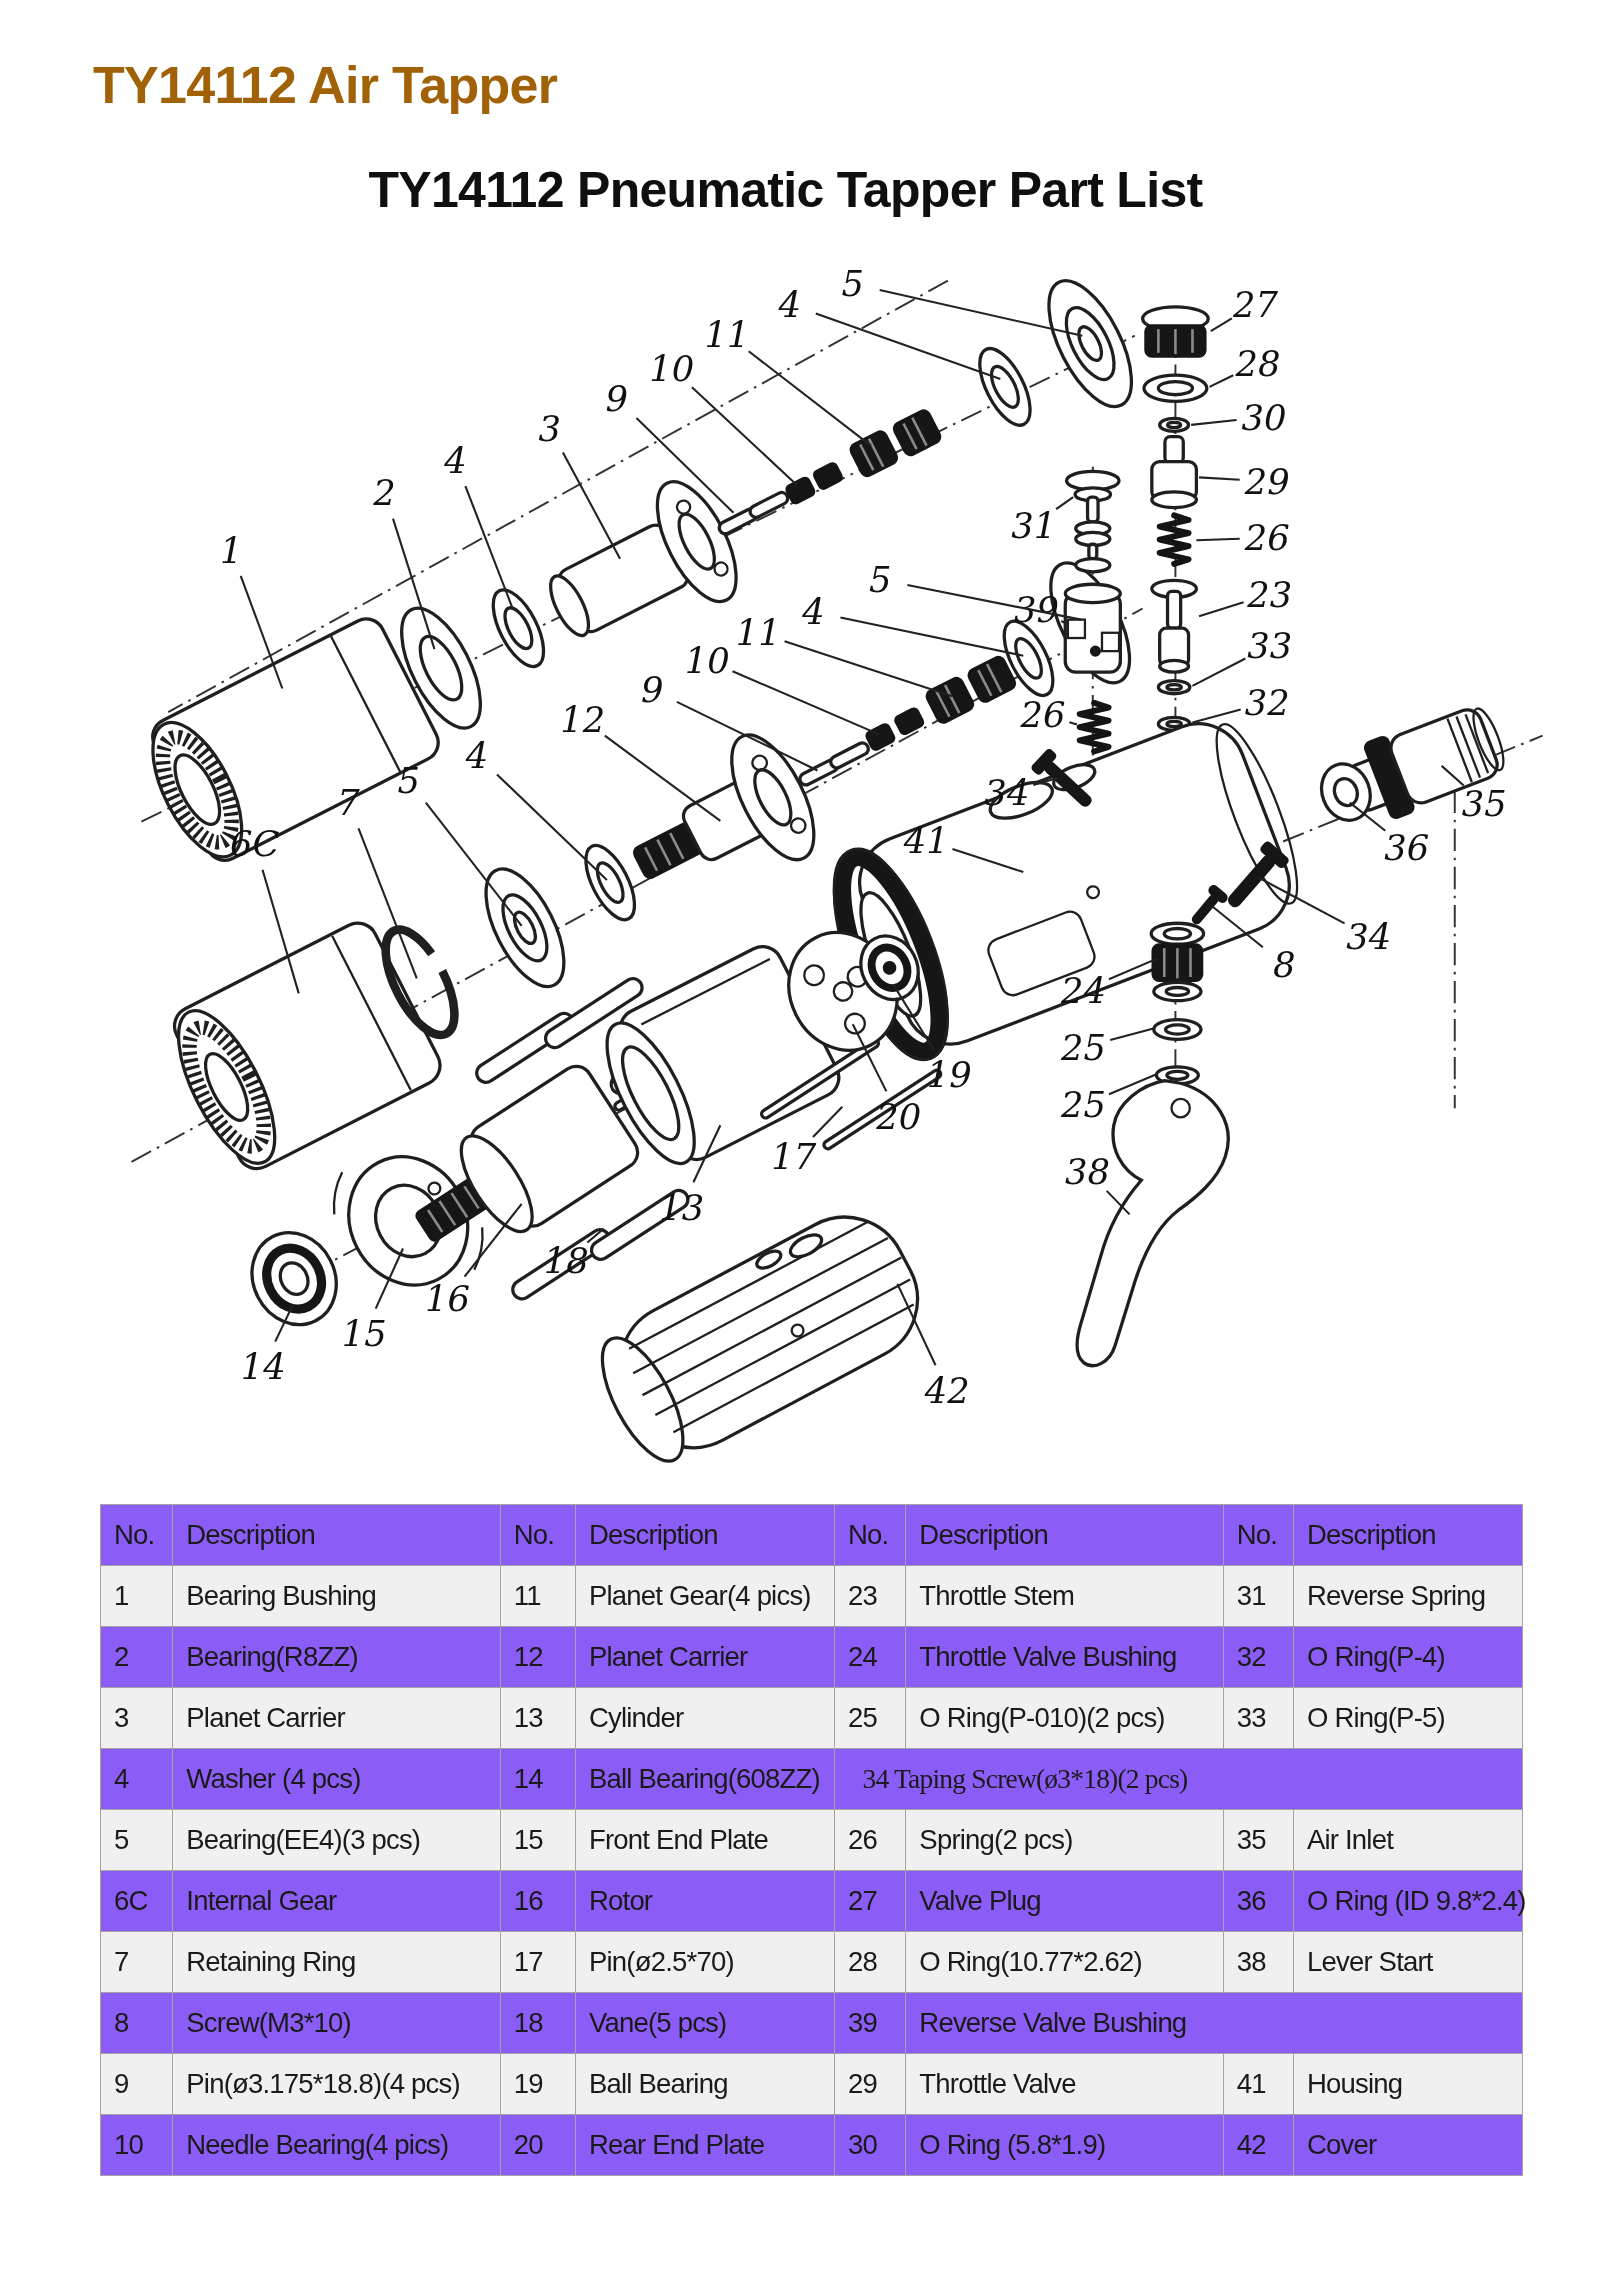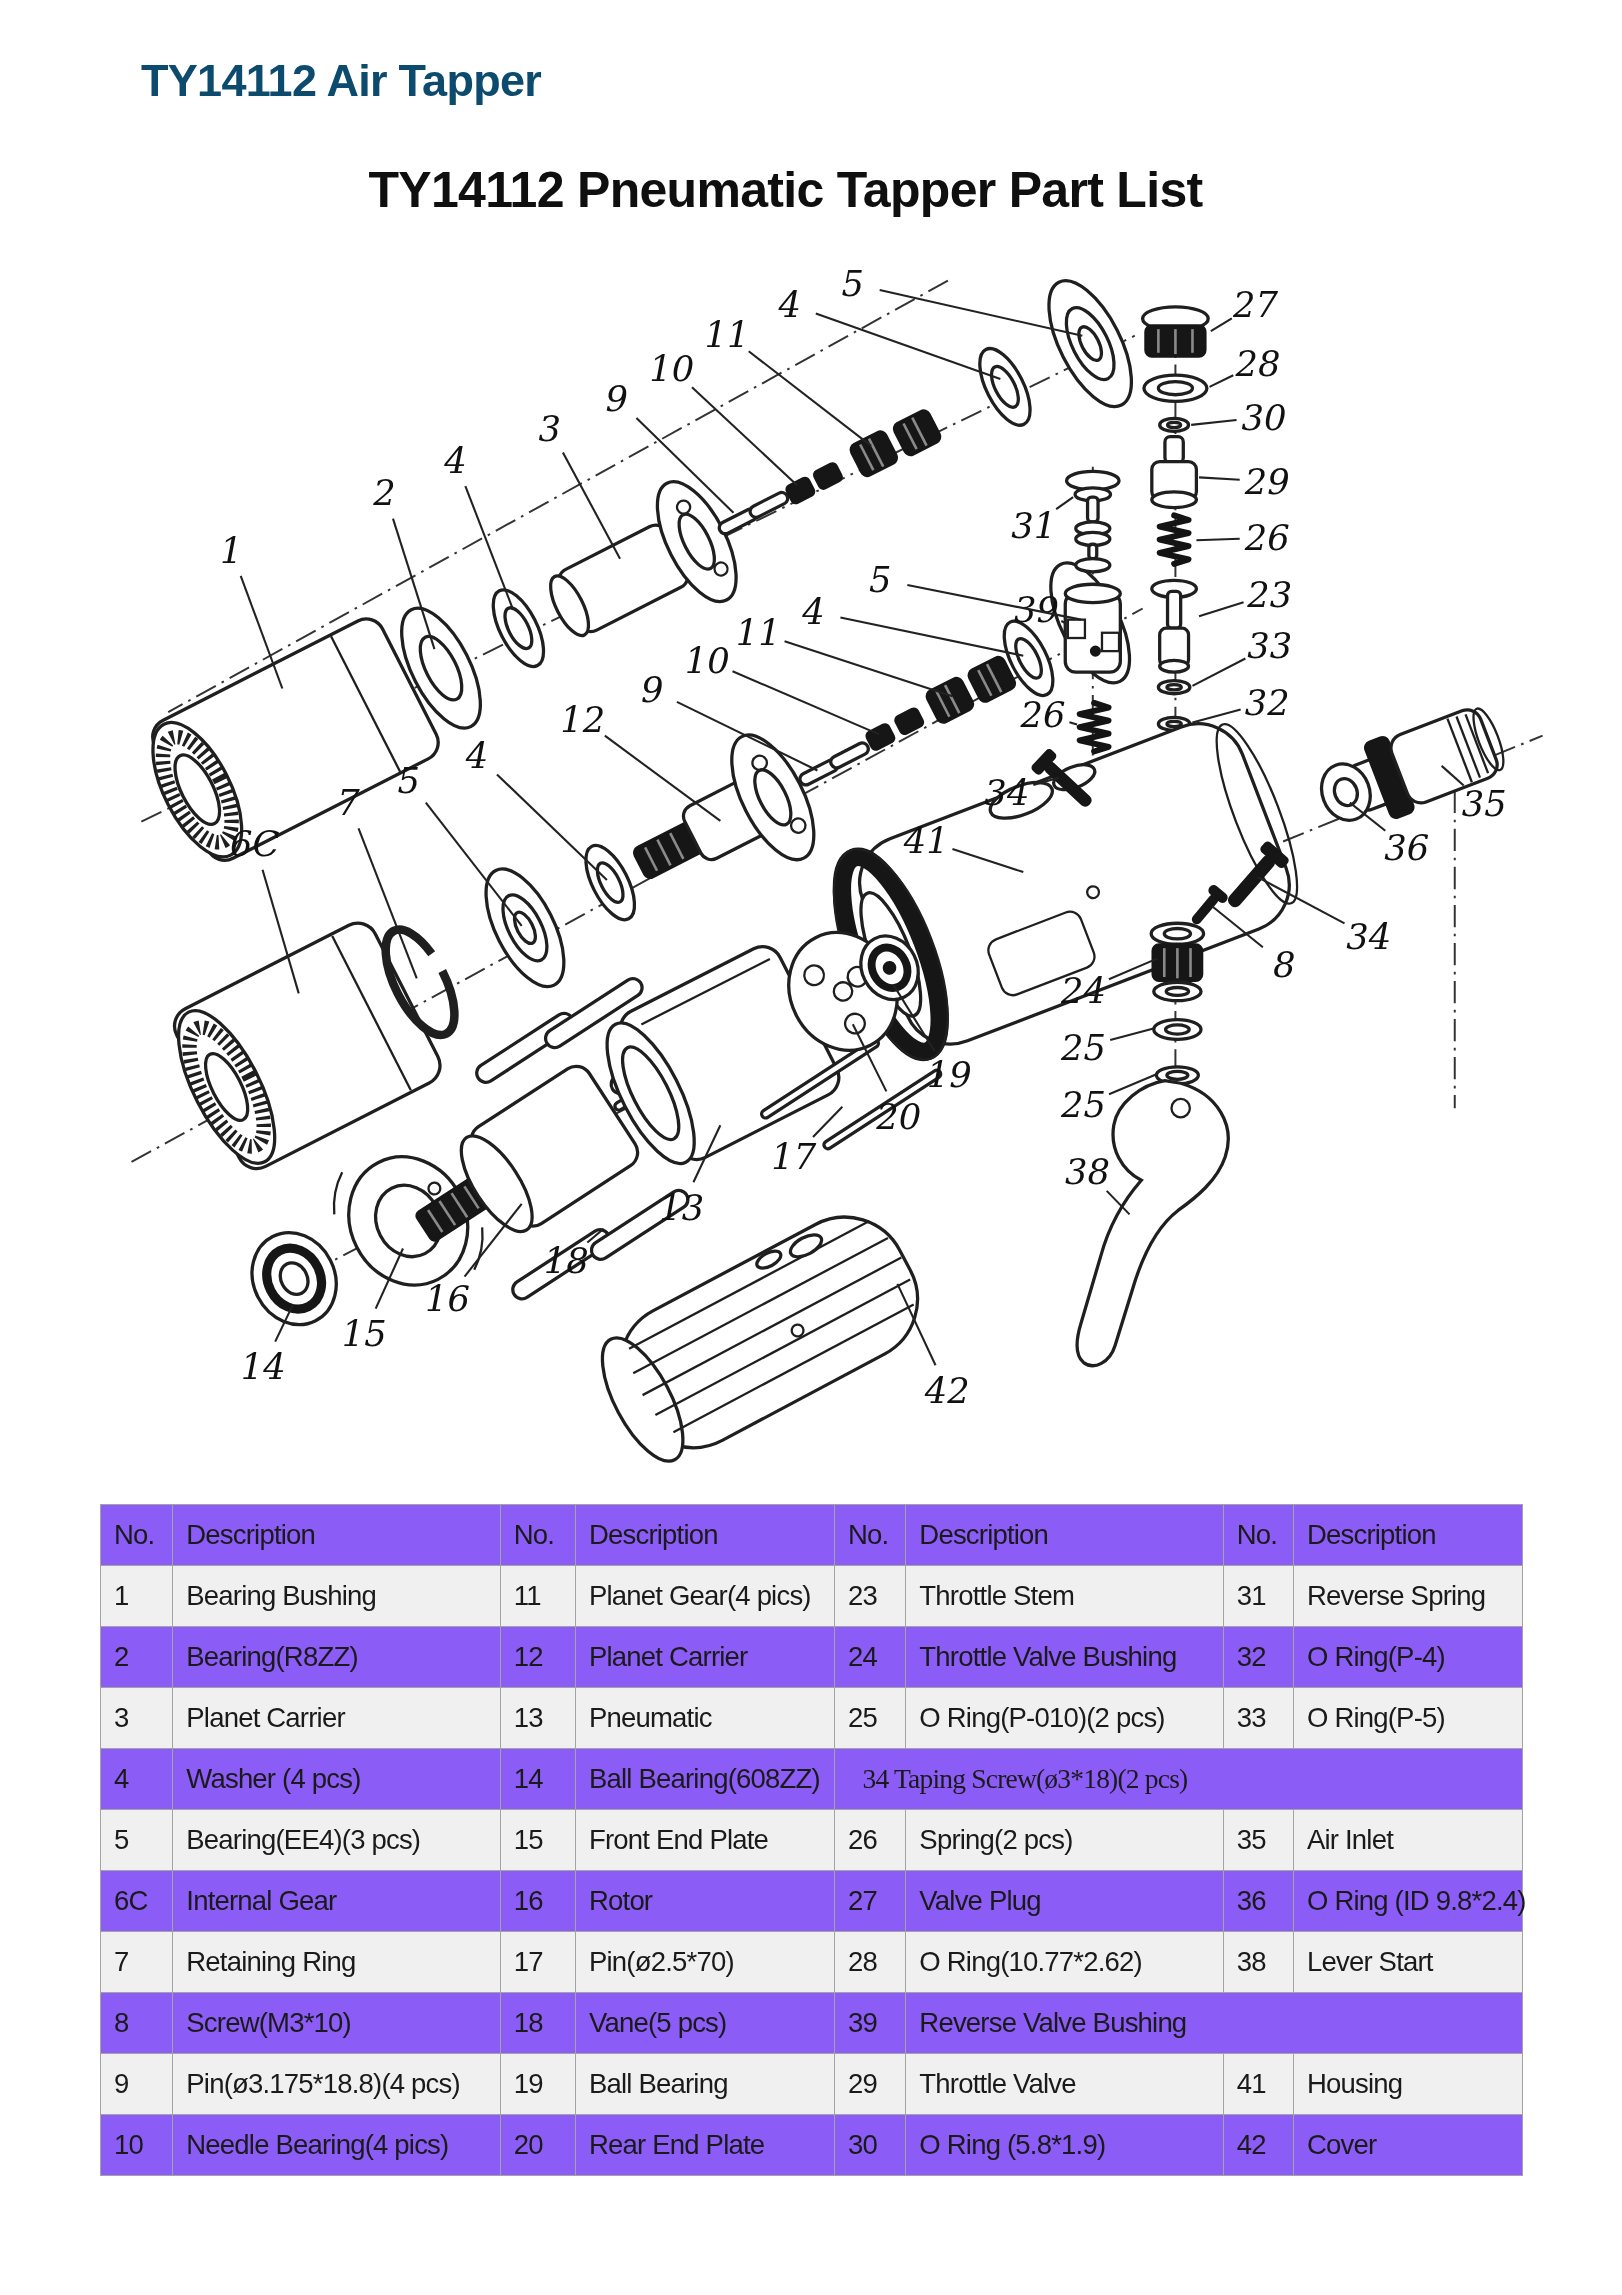--- a/index.html
+++ b/index.html
@@ -1,17 +1,17 @@
 <!DOCTYPE html>
 <html style="font-size:10.5px"><head>
 <meta charset="utf-8">
 <style>
   html,body{margin:0;padding:0;background:#ffffff;}
   body{width:1623px;height:2295px;position:relative;font-family:"Liberation Sans",sans-serif;color:#1b1b1b;overflow:hidden;}
-  .red-title{position:absolute;left:93px;top:55px;font-size:45px;font-weight:bold;color:#0c4a6e;letter-spacing:-0.7px;white-space:nowrap;margin-left:48px;}
+  .red-title{position:absolute;left:93px;top:55px;font-size:52px;font-weight:bold;color:#a16207;letter-spacing:-0.7px;white-space:nowrap;}
   .main-title{position:absolute;left:0;top:161px;width:1571px;margin:0;text-align:center;font-size:50px;font-weight:bold;color:#0f0f0f;letter-spacing:-0.7px;white-space:nowrap;}
   svg.diagram{position:absolute;left:0;top:0;width:1623px;height:2295px;}
   .part{fill:#ffffff;stroke:#1f1f1f;stroke-width:5;}
   .thin{fill:none;stroke:#1f1f1f;stroke-width:3.5;}
   .dark{fill:#161616;stroke:#161616;stroke-width:3;}
   .stripe{stroke:#8a8a8a;stroke-width:4;fill:none;}
   .knurl{fill:none;stroke:#1f1f1f;stroke-width:22;stroke-dasharray:5 6;}
   .ddl{fill:none;stroke:#333;stroke-width:3;stroke-dasharray:34 10 4 10;}
   .spring{fill:none;stroke:#141414;stroke-width:9;stroke-linejoin:round;stroke-linecap:round;}
   .leader{stroke:#222;stroke-width:3.2;}
@@ -504,21 +504,21 @@
         <td>Planet Carrier</td>
         <td>24</td>
         <td>Throttle Valve Bushing</td>
         <td>32</td>
         <td>O Ring(P-4)</td>
       </tr>
       <tr>
         <td>3</td>
         <td>Planet Carrier</td>
         <td>13</td>
-        <td>Pneumatic</td>
+        <td>Cylinder</td>
         <td>25</td>
         <td>O Ring(P-010)(2 pcs)</td>
         <td>33</td>
         <td>O Ring(P-5)</td>
       </tr>
       <tr>
         <td>4</td>
         <td>Washer (4 pcs)</td>
         <td>14</td>
         <td>Ball Bearing(608ZZ)</td>

